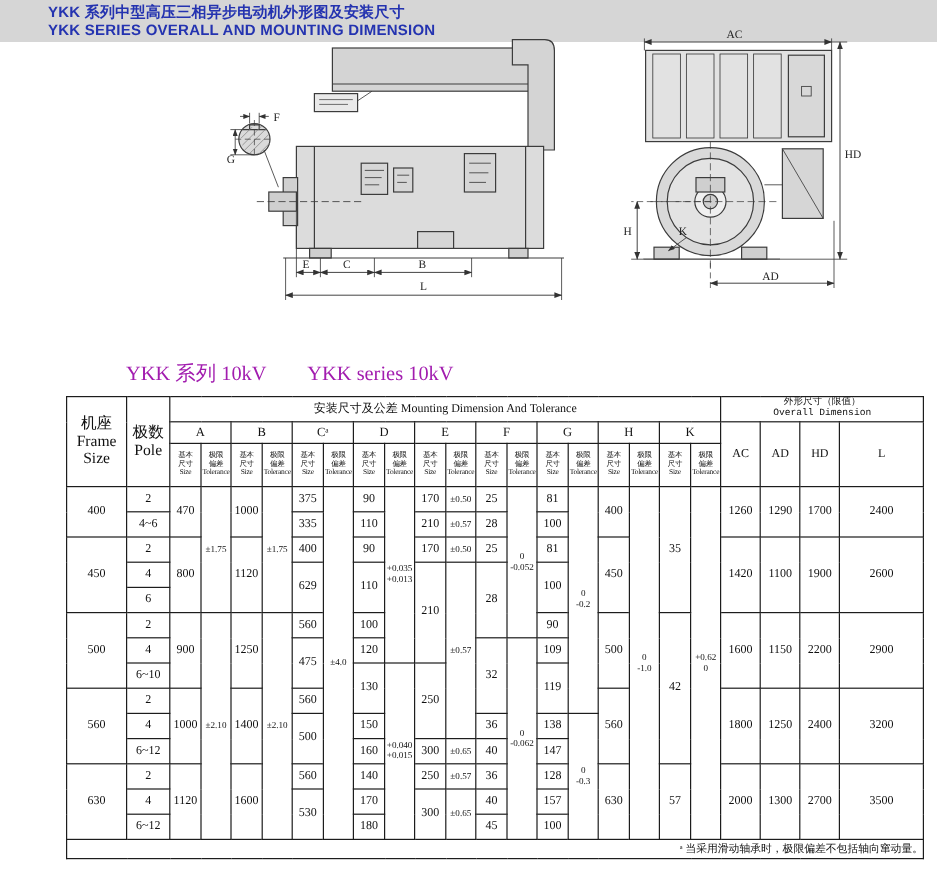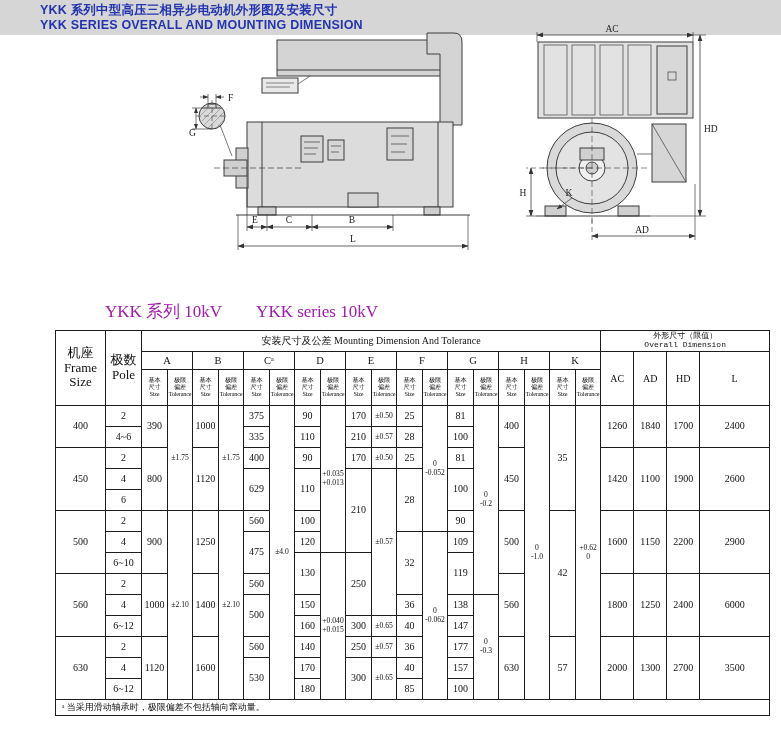--- a/index.html
+++ b/index.html
@@ -22,21 +22,21 @@
     vertical-align:middle; padding:0; font-weight:normal; overflow:hidden; }
   .dim-table thead th { line-height:1.12; }
   .h-frame, .h-pole { font-size:13px; }
   .h-mounting { font-size:10px; height:21px; }
   .h-overall { font-size:8px;font-family:Liberation Mono, monospace; }
   .h-letter { font-size:10.5px; height:18px; }
   .h-oc { font-size:10px; }
   .h-size, .h-tol { font-size:6.2px; height:36px; line-height:1.25; letter-spacing:-0.2px; }
   .dim-table tbody td { font-size:10px; height:21px; line-height:1.05; }
   .dim-table tbody td.tol { font-size:7.6px; line-height:1.15; }
-  .footnote-row td { text-align:left; font-size:9px; height:16px; padding-left:6px; }
+  .footnote-row td { text-align:right; font-size:9px; height:16px; padding-left:6px; }
 
   svg text { font-family:"Liberation Serif", serif; font-size:9.5px; fill:#222; }
 </style>
 </head>
 <body>
 
 <div class="header-band">
   <div class="line">YKK 系列中型高压三相异步电动机外形图及安装尺寸</div>
   <div class="line">YKK SERIES OVERALL AND MOUNTING DIMENSION</div>
 </div>
@@ -262,40 +262,40 @@
         <th class="h-size">基本<br>尺寸<br>Size</th>
         <th class="h-tol">极限<br>偏差<br>Tolerance</th>
         <th class="h-size">基本<br>尺寸<br>Size</th>
         <th class="h-tol">极限<br>偏差<br>Tolerance</th>
       </tr>
   </thead>
   <tbody>
       <tr>
         <td rowspan="2">400</td>
         <td>2</td>
-        <td rowspan="2">390</td>
+        <td rowspan="2">470</td>
         <td rowspan="5" class="tol">±1.75</td>
         <td rowspan="2">1000</td>
         <td rowspan="5" class="tol">±1.75</td>
         <td>375</td>
         <td rowspan="14" class="tol">±4.0</td>
         <td>90</td>
         <td rowspan="7" class="tol">+0.035<br>+0.013</td>
         <td>170</td>
         <td class="tol">±0.50</td>
         <td>25</td>
         <td rowspan="6" class="tol">0<br>-0.052</td>
         <td>81</td>
         <td rowspan="9" class="tol">0<br>-0.2</td>
         <td rowspan="2">400</td>
         <td rowspan="14" class="tol">0<br>-1.0</td>
         <td rowspan="5">35</td>
         <td rowspan="14" class="tol">+0.62<br>0</td>
         <td rowspan="2">1260</td>
-        <td rowspan="2">1840</td>
+        <td rowspan="2">1290</td>
         <td rowspan="2">1700</td>
         <td rowspan="2">2400</td>
       </tr>
       <tr>
         <td>4~6</td>
         <td>335</td>
         <td>110</td>
         <td>210</td>
         <td class="tol">±0.57</td>
         <td>28</td>
@@ -365,21 +365,21 @@
       <tr>
         <td rowspan="3">560</td>
         <td>2</td>
         <td rowspan="3">1000</td>
         <td rowspan="3">1400</td>
         <td>560</td>
         <td rowspan="3">560</td>
         <td rowspan="3">1800</td>
         <td rowspan="3">1250</td>
         <td rowspan="3">2400</td>
-        <td rowspan="3">6000</td>
+        <td rowspan="3">3200</td>
       </tr>
       <tr>
         <td>4</td>
         <td rowspan="2">500</td>
         <td>150</td>
         <td>36</td>
         <td>138</td>
         <td rowspan="5" class="tol">0<br>-0.3</td>
       </tr>
       <tr>
@@ -393,41 +393,41 @@
       <tr>
         <td rowspan="3">630</td>
         <td>2</td>
         <td rowspan="3">1120</td>
         <td rowspan="3">1600</td>
         <td>560</td>
         <td>140</td>
         <td>250</td>
         <td class="tol">±0.57</td>
         <td>36</td>
-        <td>177</td>
+        <td>128</td>
         <td rowspan="3">630</td>
         <td rowspan="3">57</td>
         <td rowspan="3">2000</td>
         <td rowspan="3">1300</td>
         <td rowspan="3">2700</td>
         <td rowspan="3">3500</td>
       </tr>
       <tr>
         <td>4</td>
         <td rowspan="2">530</td>
         <td>170</td>
         <td rowspan="2">300</td>
         <td rowspan="2" class="tol">±0.65</td>
         <td>40</td>
         <td>157</td>
       </tr>
       <tr>
         <td>6~12</td>
         <td>180</td>
-        <td>85</td>
+        <td>45</td>
         <td>100</td>
       </tr>
     </tbody>
   <tfoot>
     <tr class="footnote-row">
       <td colspan="24">ᵃ 当采用滑动轴承时，极限偏差不包括轴向窜动量。</td>
     </tr>
   </tfoot>
 </table>
 

